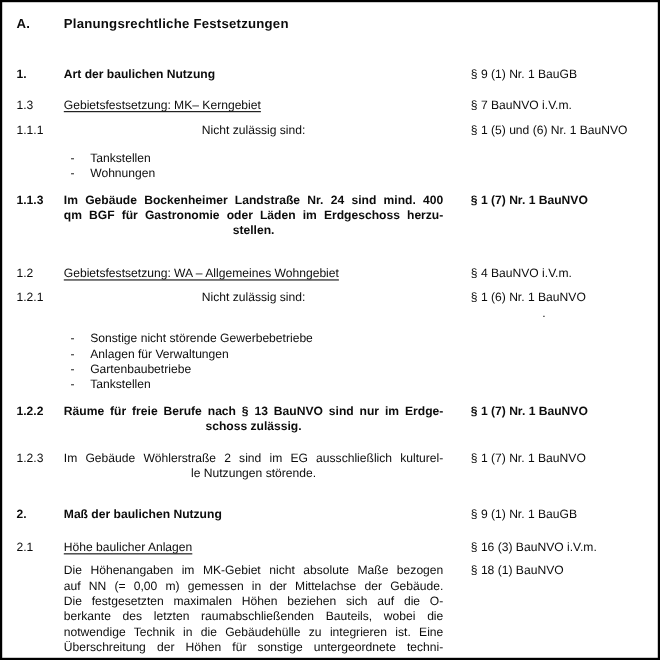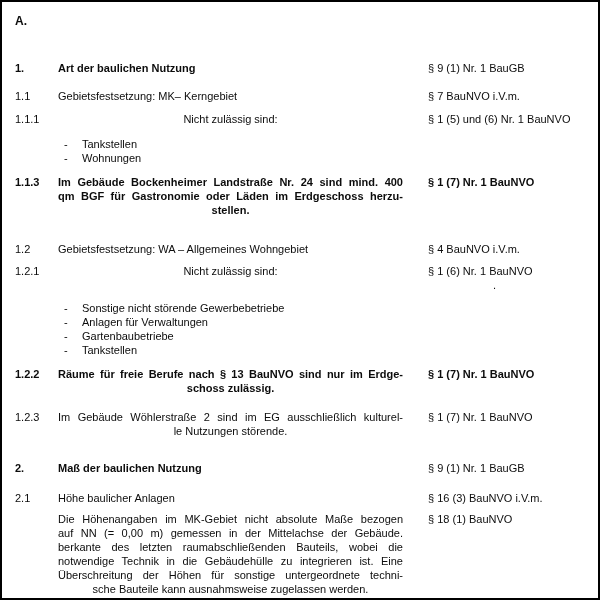--- a/index.html
+++ b/index.html
@@ -20,21 +20,21 @@
   .row {
     display: grid;
     grid-template-columns: 43px 345px 1fr;
     align-items: start;
   }
   .num { white-space: nowrap; }
   .body { }
   .ref { padding-left: 25px; white-space: nowrap; }
   .b { font-weight: 700; }
   .part-title { font-size: 12px; letter-spacing: 0.2px; }
-  .uline { text-underline-offset: 2px; }
+  .uline { text-decoration: underline; text-underline-offset: 2px; }
   .line { white-space: normal; text-align: center; }
   .line.just { text-align: justify; text-align-last: justify; }
   .bullet { display: flex; }
   .dash { display: inline-block; width: 18px; margin-left: 6px; flex: 0 0 18px; }
   .mark { padding-left: 65px; }
   .mt-7  { margin-top: 7px; }
   .mt-8  { margin-top: 8px; }
   .mt-9  { margin-top: 9px; }
   .mt-10 { margin-top: 10px; font-weight: bold; }
   .mt-11 { margin-top: 11px; }
@@ -45,31 +45,32 @@
   .mt-25 { margin-top: 25px; }
   .mt-33 { margin-top: 33px; }
 </style>
 </head>
 <body>
 
 <div class="page">
 
   <div class="row">
     <div class="num b part-title">A.</div>
+    <div class="body b part-title">Planungsrechtliche Festsetzungen</div>
     <div class="ref"></div>
   </div>
 
   <div class="row mt-33">
     <div class="num b">1.</div>
     <div class="body b">Art der baulichen Nutzung</div>
     <div class="ref">§ 9 (1) Nr. 1 BauGB</div>
   </div>
 
   <div class="row mt-14">
-    <div class="num">1.1</div>
+    <div class="num">1.3</div>
     <div class="body"><span class="uline">Gebietsfestsetzung: MK– Kerngebiet</span></div>
     <div class="ref">§ 7 BauNVO i.V.m.</div>
   </div>
 
   <div class="row mt-9">
     <div class="num">1.1.1</div>
     <div class="body">
         <div class="line">Nicht zulässig sind:</div>
       </div>
     <div class="ref">§ 1 (5) und (6) Nr. 1 BauNVO</div>
@@ -168,20 +169,21 @@
     <div class="num">2.1</div>
     <div class="body"><span class="uline">Höhe baulicher Anlagen</span></div>
     <div class="ref">§ 16 (3) BauNVO i.V.m.</div>
   </div>
 
   <div class="row mt-7">
     <div class="num"></div>
     <div class="body">
       <div class="line just">Die Höhenangaben im MK-Gebiet nicht absolute Maße bezogen</div>
       <div class="line just">auf NN (= 0,00 m) gemessen in der Mittelachse der Gebäude.</div>
+      <div class="line just">Die festgesetzten maximalen Höhen beziehen sich auf die O-</div>
       <div class="line just">berkante des letzten raumabschließenden Bauteils, wobei die</div>
       <div class="line just">notwendige Technik in die Gebäudehülle zu integrieren ist. Eine</div>
       <div class="line just">Überschreitung der Höhen für sonstige untergeordnete techni-</div>
       <div class="line">sche Bauteile kann ausnahmsweise zugelassen werden.</div>
     </div>
     <div class="ref">§ 18 (1) BauNVO</div>
   </div>
 
 </div>
 

